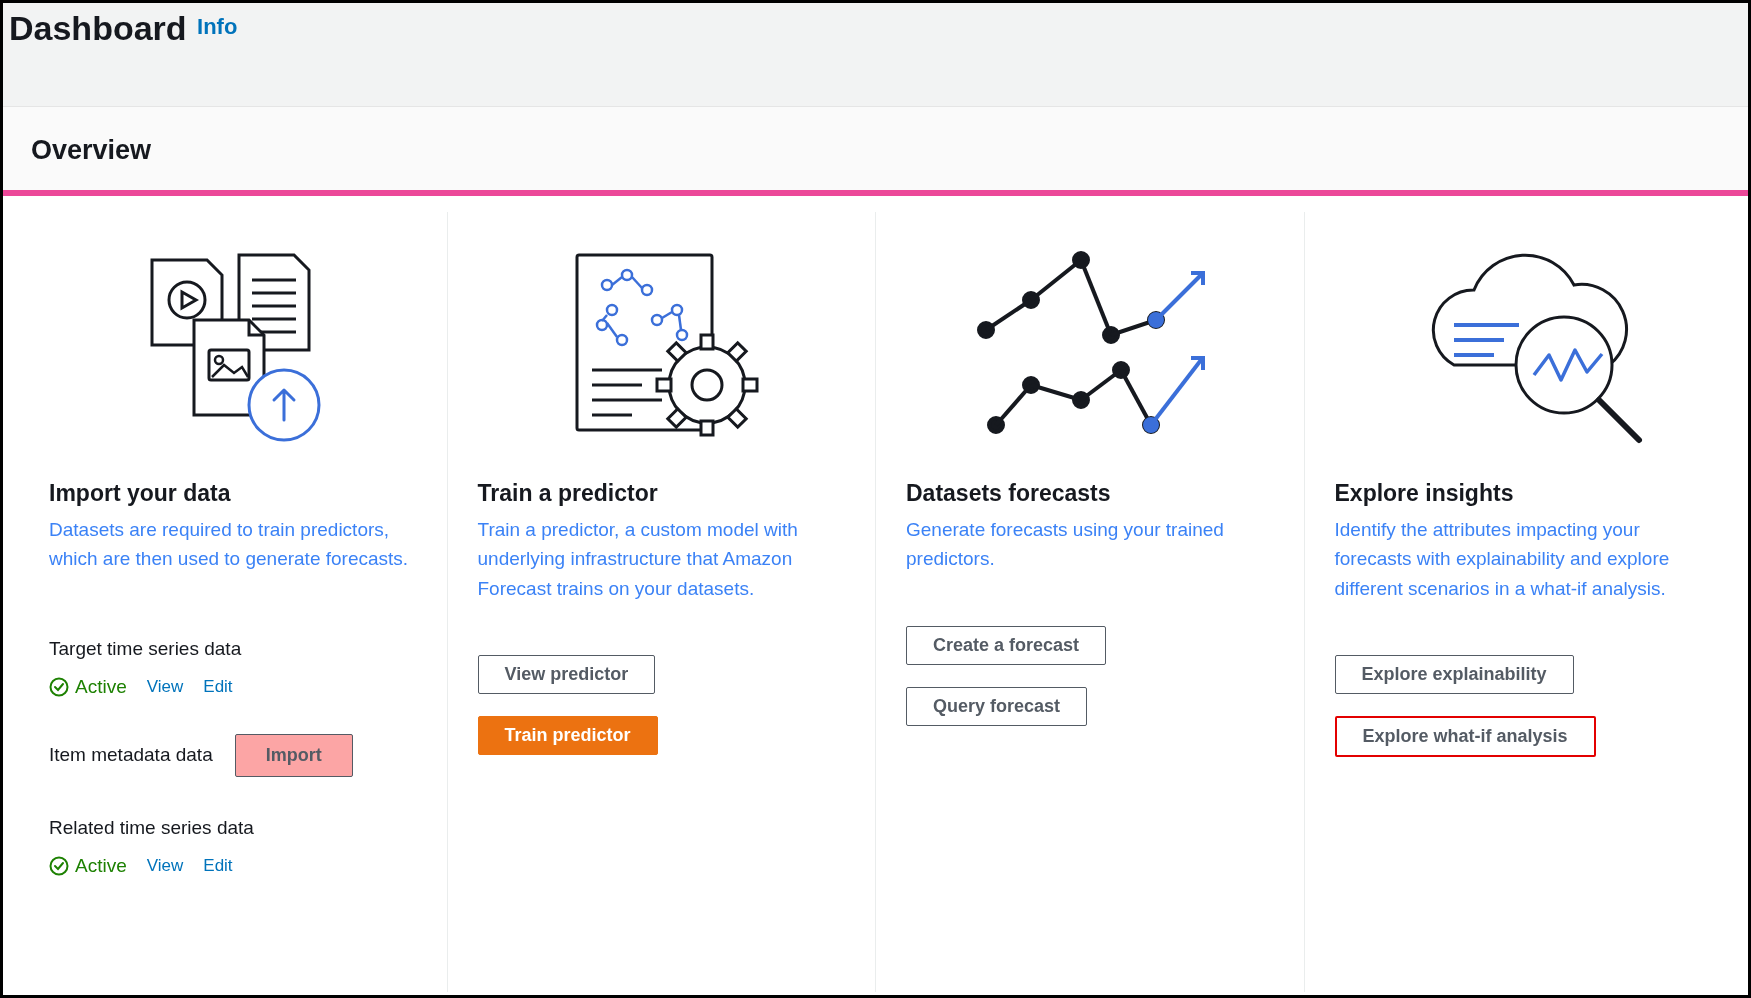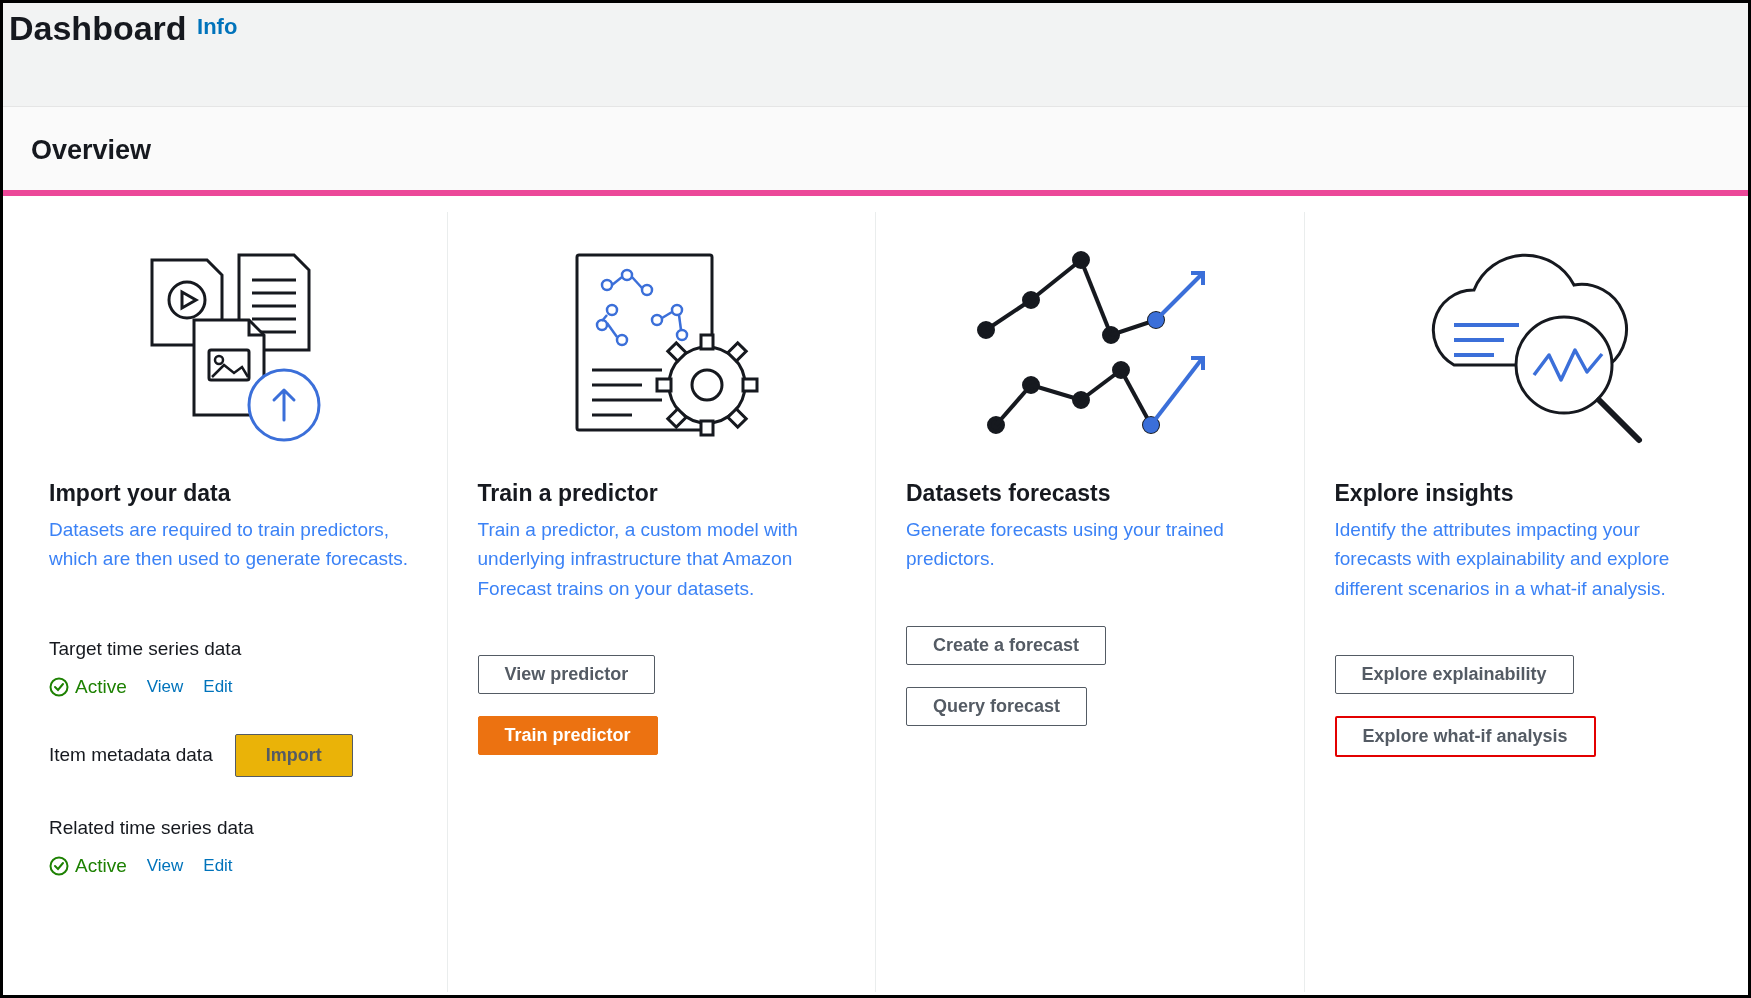--- a/index.html
+++ b/index.html
@@ -127,21 +127,21 @@
     align-items:center;
     gap: 22px;
     margin-bottom: 40px;
   }
   .meta-label { font-size: 19px; }
   .btn-small {
     font-size: 18px;
     font-weight: 700;
     padding: 10px 30px;
     border: 1px solid #545b64;
-    background: #eab308;
+    background: #fca5a5;
     color: #545b64;
     border-radius: 2px;
     cursor: pointer;
   }
   svg { display:block; }
 </style>
 </head>
 <body>
 
 <div class="header-bar">

